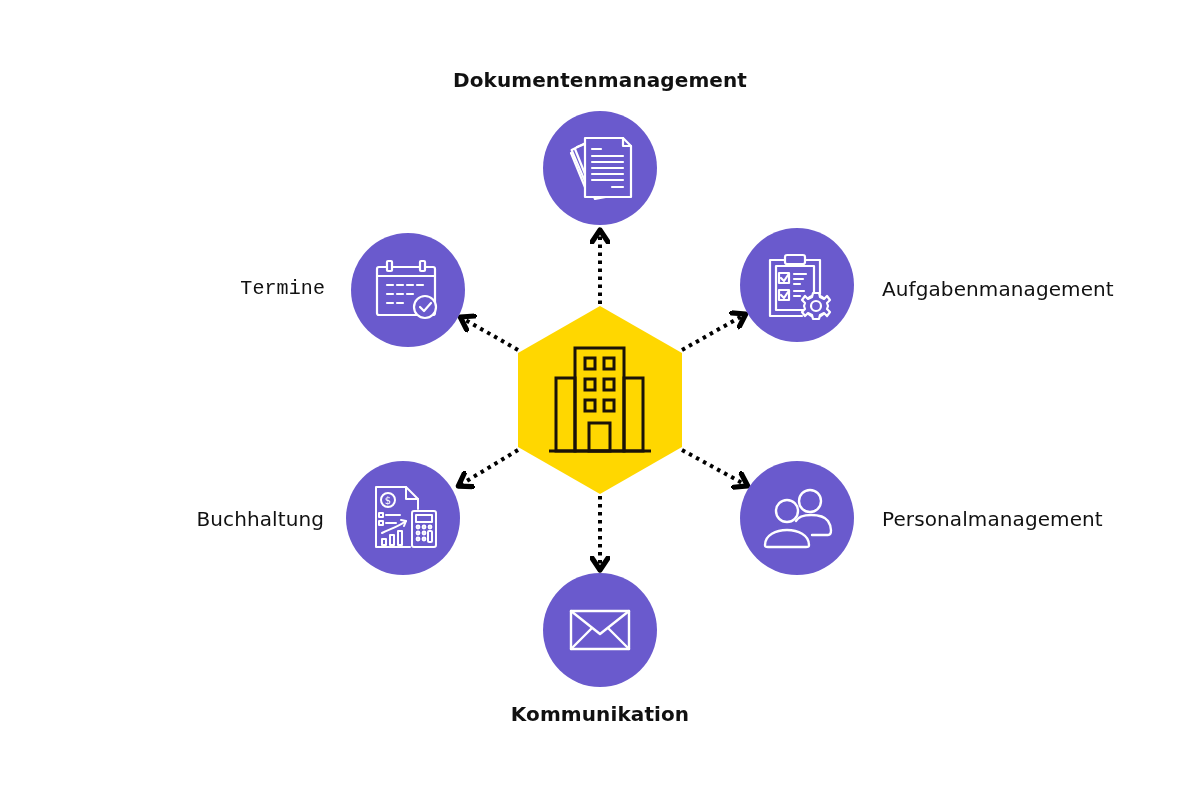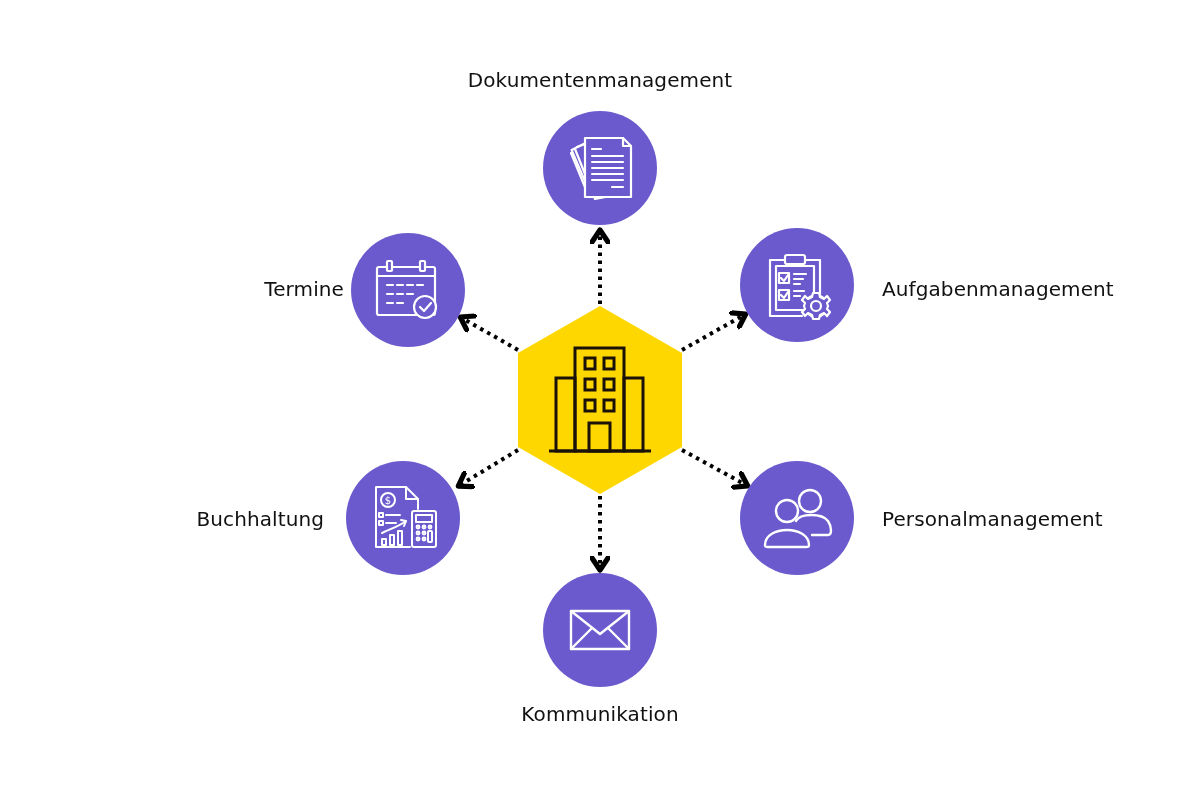--- a/index.html
+++ b/index.html
@@ -1,21 +1,21 @@
 <!DOCTYPE html>
 <html><head>
 <meta charset="utf-8">
 <style>
   html, body { margin: 0; padding: 0; background: #ffffff; }
   body { width: 1200px; height: 800px; position: relative; overflow: hidden;
          font-family: "DejaVu Sans", "Liberation Sans", sans-serif; }
   .canvas { position: absolute; left: 0; top: 0; width: 1200px; height: 800px; }
   .label { position: absolute; font-size: 20px; color: #111111; white-space: nowrap;
            line-height: 24px; letter-spacing: 0.1px; }
-  .label.center { transform: translateX(-50%); text-align: center; }
+  .label.center { transform: translateX(-50%); text-align: center; font-weight: bold; }
   .label.right { transform: translateX(-100%); text-align: right; }
   .node { position: absolute; width: 114px; height: 114px; border-radius: 50%;
           background: #6a5acd; transform: translate(-50%, -50%); }
   .node svg { position: absolute; left: 0; top: 0; width: 114px; height: 114px; }
   .hub { position: absolute; left: 518px; top: 306px; width: 164px; height: 188px; }
   .hub svg { width: 164px; height: 188px; display: block; }
   .arrows { position: absolute; left: 0; top: 0; width: 1200px; height: 800px; }
 </style>
 </head>
 <body>
@@ -174,15 +174,15 @@
         <path d="M69,74 L73,78 L80,70"></path>
       </g>
     </svg>
   </div>
 
   <span class="label center" style="left:600px; top:68px;">Dokumentenmanagement</span>
   <span class="label" style="left:882px; top:277px;">Aufgabenmanagement</span>
   <span class="label" style="left:882px; top:507px;">Personalmanagement</span>
   <span class="label center" style="left:600px; top:702px;">Kommunikation</span>
   <span class="label right" style="left:324px; top:507px;text-align:right;">Buchhaltung</span>
-  <span class="label right" style="left:344px; top:277px;">Termine</span>
+  <span class="label right" style="left:325px; top:277px;font-family:Liberation Mono, monospace;">Termine</span>
 
 </div>
 
 </body></html>

